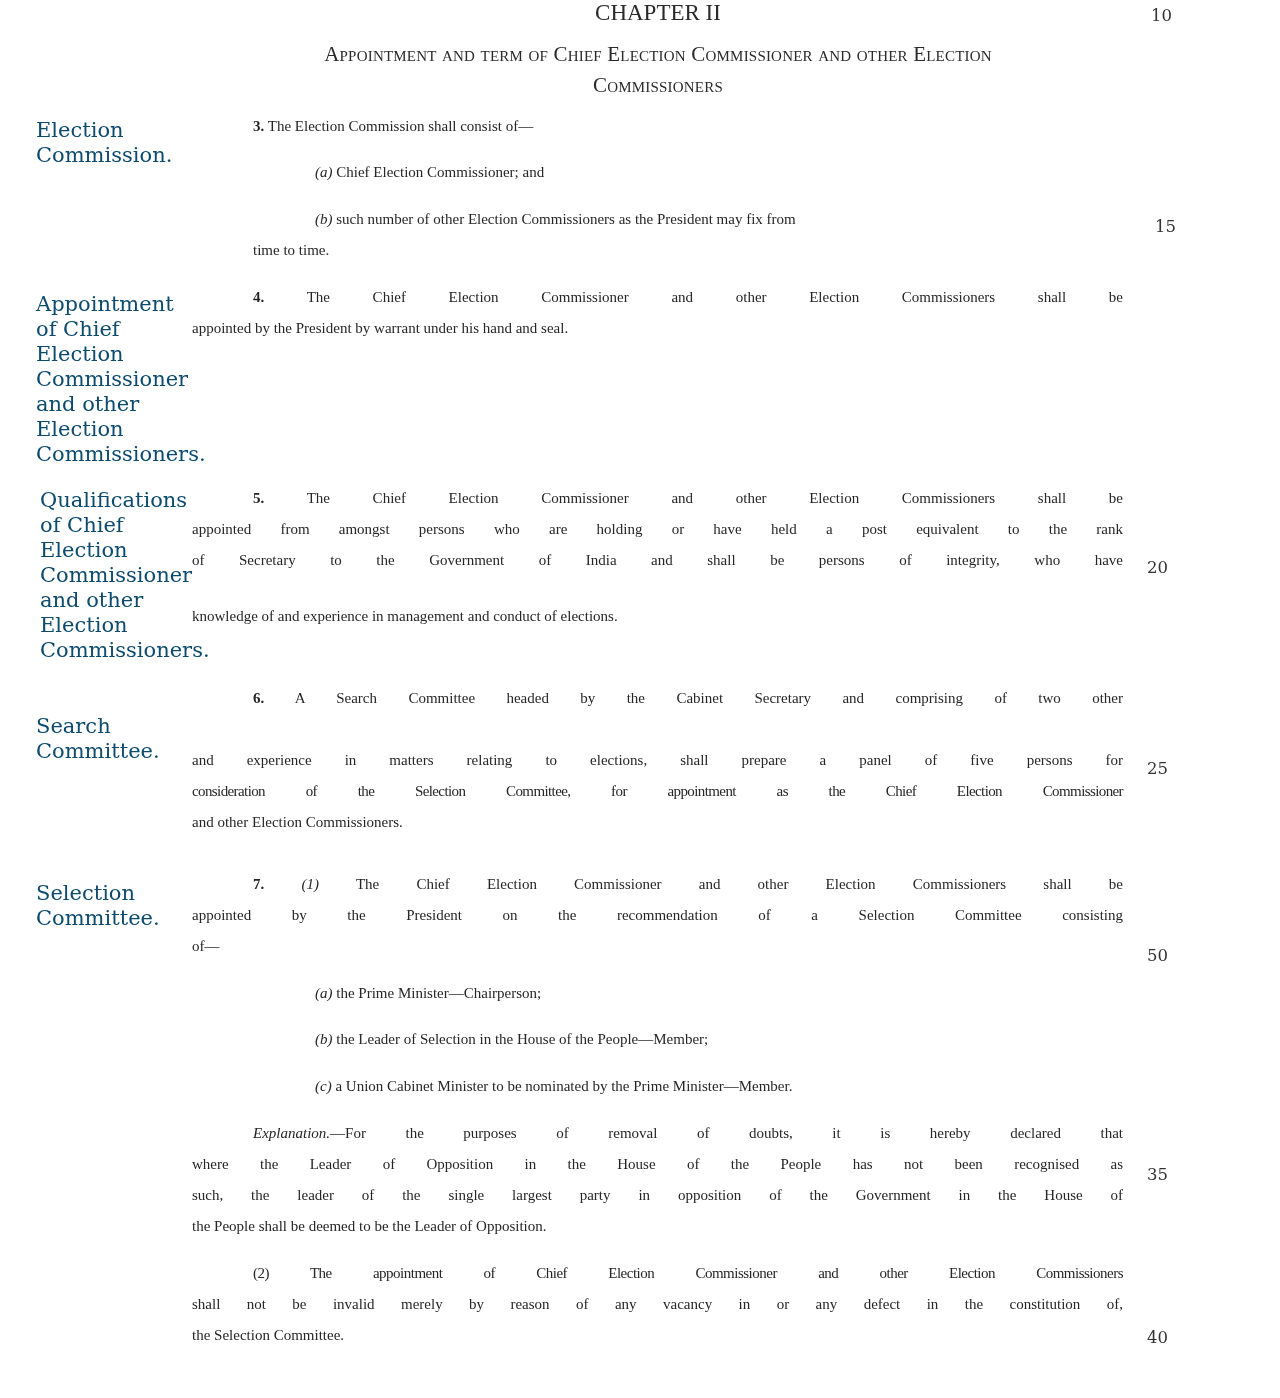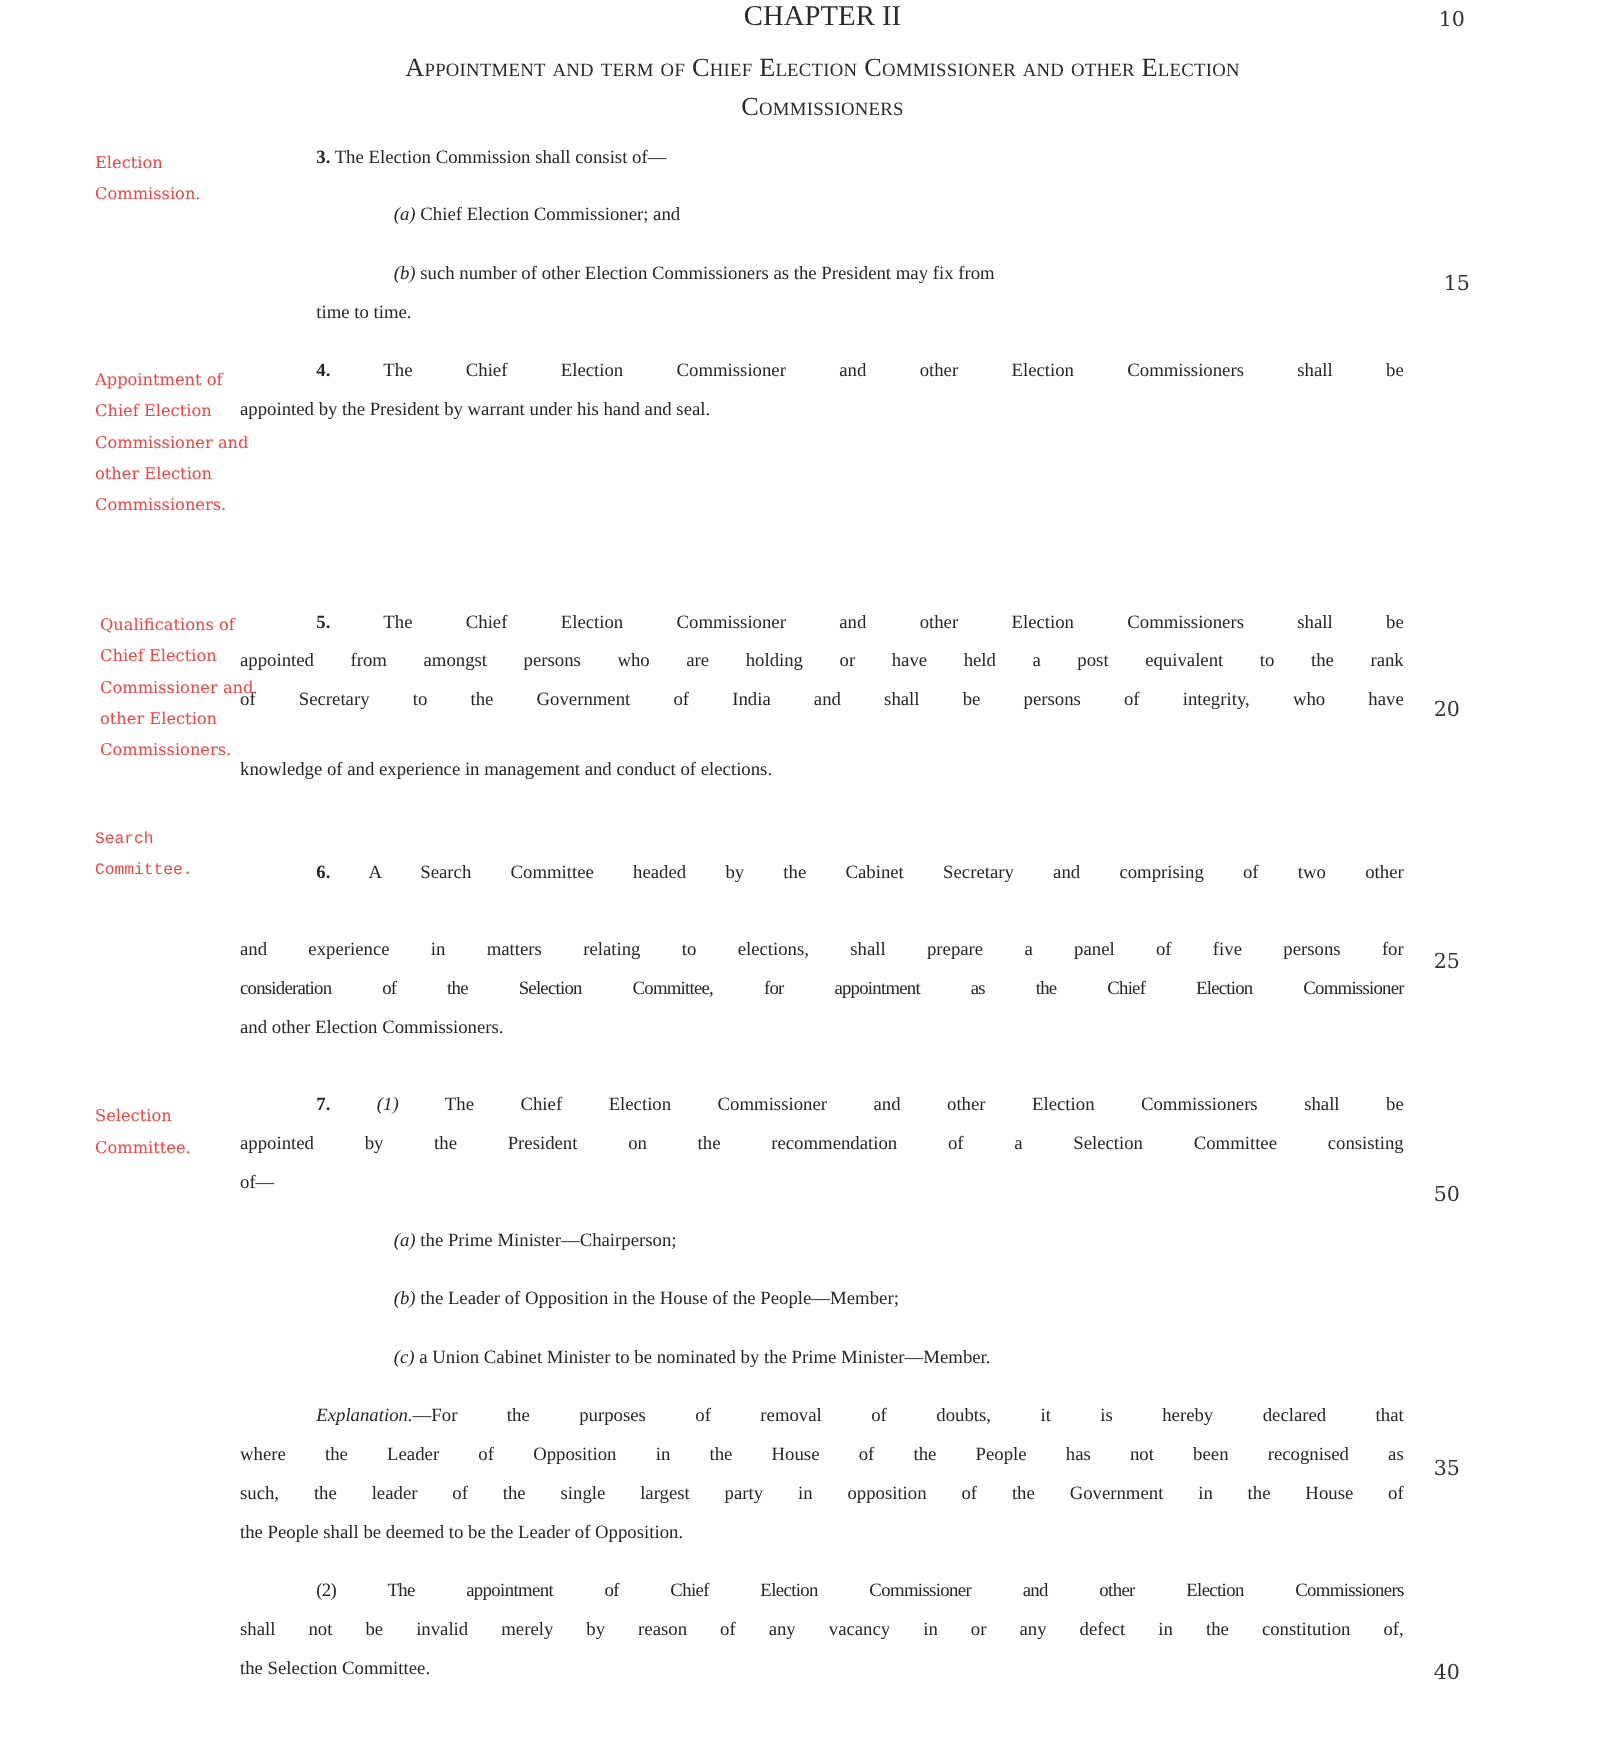--- a/index.html
+++ b/index.html
@@ -2,21 +2,21 @@
 <html><head>
 <meta charset="utf-8">
 <style>
   html, body { margin: 0; padding: 0; background: #ffffff; }
   body { width: 1280px; height: 1398px; position: relative; overflow: hidden;
          font-family: "Liberation Serif", "DejaVu Serif", serif; color: #2a2a2a; }
   .page { position: absolute; left: 0; top: 0; width: 1212px; height: 1398px; }
   .abs { position: absolute; white-space: nowrap; }
   .chapter { font-size: 23px; left: 0; width: 1316px; text-align: center; top: 0; }
   .heading { font-size: 21px; font-variant: small-caps; left: 0; width: 1316px; text-align: center; letter-spacing: 0.2px; }
-  .margin-note { font-family: "DejaVu Serif", serif; font-size: 13px; line-height: 25px; color: #ef4444; white-space: normal; margin-left: 40px; }
+  .margin-note { font-family: "DejaVu Serif", serif; font-size: 21px; line-height: 25px; color: #0c4a6e; white-space: normal; }
   .body-line { font-size: 15px; color: #262626; }
   .justify { display: block; width: 931px; text-align: justify; text-align-last: justify; white-space: normal; }
   .line-no { font-family: "DejaVu Serif", serif; font-size: 16.5px; color: #333; }
   b.num { font-weight: bold; }
   i { font-style: italic; }
 </style>
 </head>
 <body>
 
 <div class="page">
@@ -57,21 +57,21 @@
 
   <div class="abs margin-note" style="left:40px; top:488px; width:140px;">Qualifications of Chief Election Commissioner and other Election Commissioners.</div>
   <div class="abs body-line justify" style="left:192px; top:490px; text-indent:61px;">
     <b class="num">5.</b>
     <span>The Chief Election Commissioner and other Election Commissioners shall be</span>
   </div>
   <div class="abs body-line justify" style="left:192px; top:521px;">appointed from amongst persons who are holding or have held a post equivalent to the rank</div>
   <div class="abs body-line justify" style="left:192px; top:552px;">of Secretary to the Government of India and shall be persons of integrity, who have</div>
   <div class="abs body-line" style="left:192px; top:608px;">knowledge of and experience in management and conduct of elections.</div>
 
-  <div class="abs margin-note" style="left:36px; top:658px; width:130px;font-family:Liberation Mono, monospace;">Search Committee.</div>
+  <div class="abs margin-note" style="left:36px; top:714px; width:130px;">Search Committee.</div>
   <div class="abs body-line justify" style="left:192px; top:690px; text-indent:61px;">
     <b class="num">6.</b>
     <span>A Search Committee headed by the Cabinet Secretary and comprising of two other</span>
   </div>
   <div class="abs body-line justify" style="left:192px; top:752px;">and experience in matters relating to elections, shall prepare a panel of five persons for</div>
   <div class="abs body-line justify" style="left:192px; top:783px; letter-spacing:-0.6px;">consideration of the Selection Committee, for appointment as the Chief Election Commissioner</div>
   <div class="abs body-line" style="left:192px; top:814px;">and other Election Commissioners.</div>
 
   <div class="abs margin-note" style="left:36px; top:881px; width:130px;">Selection Committee.</div>
   <div class="abs body-line justify" style="left:192px; top:876px; text-indent:61px;">
@@ -81,21 +81,21 @@
   </div>
   <div class="abs body-line justify" style="left:192px; top:907px;">appointed by the President on the recommendation of a Selection Committee consisting</div>
   <div class="abs body-line" style="left:192px; top:938px;">of—</div>
 
   <div class="abs body-line" style="left:315px; top:985px;">
     <i>(a)</i>
     <span>the Prime Minister—Chairperson;</span>
   </div>
   <div class="abs body-line" style="left:315px; top:1031px;">
     <i>(b)</i>
-    <span>the Leader of Opposition in the House of the People—Member;</span>
+    <span>the Leader of Selection in the House of the People—Member;</span>
   </div>
   <div class="abs body-line" style="left:315px; top:1078px;">
     <i>(c)</i>
     <span>a Union Cabinet Minister to be nominated by the Prime Minister—Member.</span>
   </div>
 
   <div class="abs body-line justify" style="left:192px; top:1125px; text-indent:61px;">
     <i>Explanation.</i><span>—For the purposes of removal of doubts, it is hereby declared that</span>
   </div>
   <div class="abs body-line justify" style="left:192px; top:1156px;">where the Leader of Opposition in the House of the People has not been recognised as</div>

